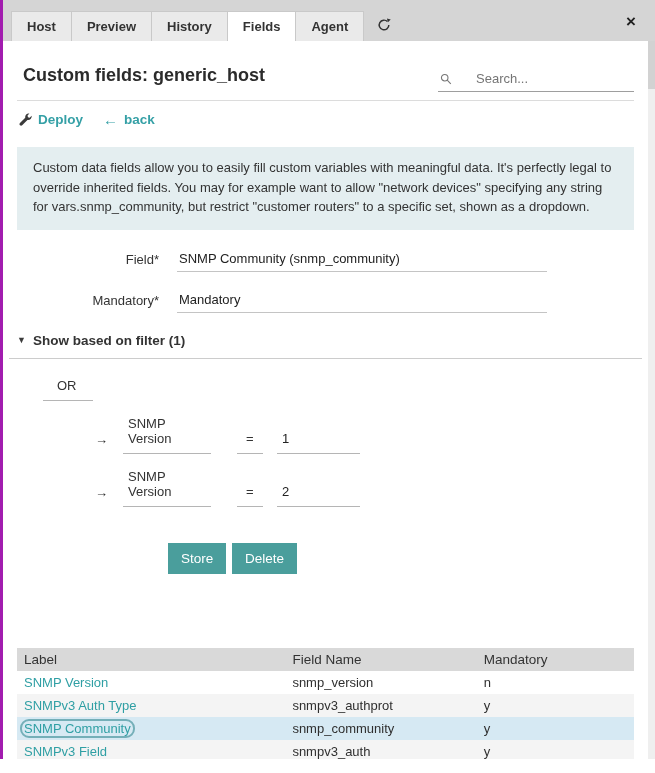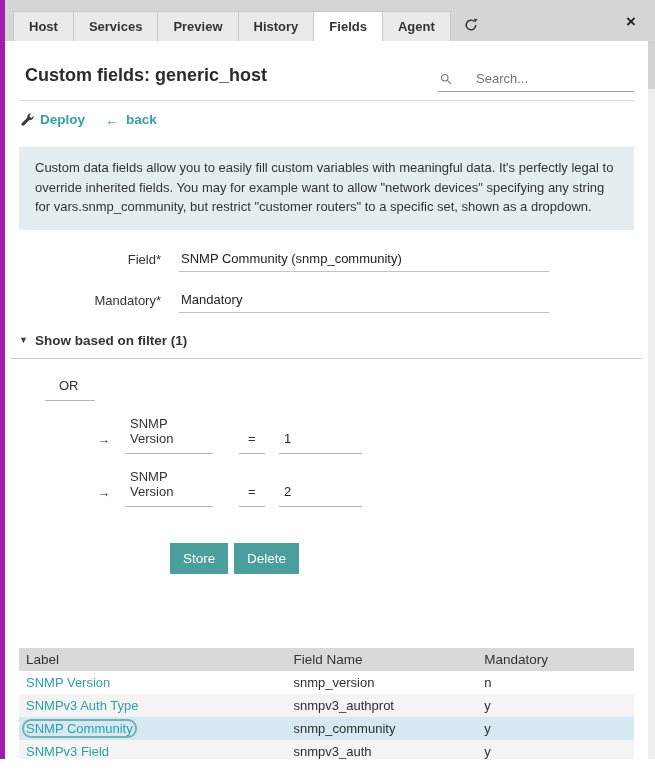--- a/index.html
+++ b/index.html
@@ -1,20 +1,20 @@
 <!DOCTYPE html>
 <html><head>
 <meta charset="utf-8">
 <style>
   * { box-sizing: border-box; }
   html,body { margin:0; padding:0; background:#fff; }
   .app {
     position:relative; width:655px; height:759px; overflow:hidden;
     font-family:"Liberation Sans", sans-serif; font-size:13px; color:#333;
-    background:#84cc16; border-left:5px solid #a21caf;
+    background:#84cc16; border-left:3px solid #a21caf;
   }
 
   
   .tabbar {
     height:41px; background:#d5d5d5; display:flex; align-items:flex-end;
     padding-left:8px; position:relative;
   }
   .tab {
     height:30px; line-height:29px; padding:0 15px; background:#eaeaea;
     border:1px solid #c9c9c9; border-bottom:none; margin-right:-1px;
@@ -88,21 +88,20 @@
   td a { color:#2f9fa4; text-decoration:none; cursor:pointer; }
   tr.selected td a.focused { display:inline-block; outline:2px solid #74afb8; outline-offset:0; padding:0 2px; margin-left:-2px;border-radius:7px; }
 </style>
 </head>
 <body>
 
 <div class="app">
 
   <div class="tabbar">
     <div class="tab">Host</div>
-    <div class="tab">Services</div>
     <div class="tab">Preview</div>
     <div class="tab">History</div>
     <div class="tab active">Fields</div>
     <div class="tab">Agent</div>
     <span class="tab-refresh">
       <svg width="14" height="14" viewBox="0 0 20 20">
         <path d="M16.9 10a6.9 6.9 0 1 1-2-4.9" fill="none" stroke="#333" stroke-width="2.1"></path>
         <polygon points="14.2,0.6 19.6,2.0 15.6,6.1" fill="#333"></polygon>
       </svg>
     </span>

